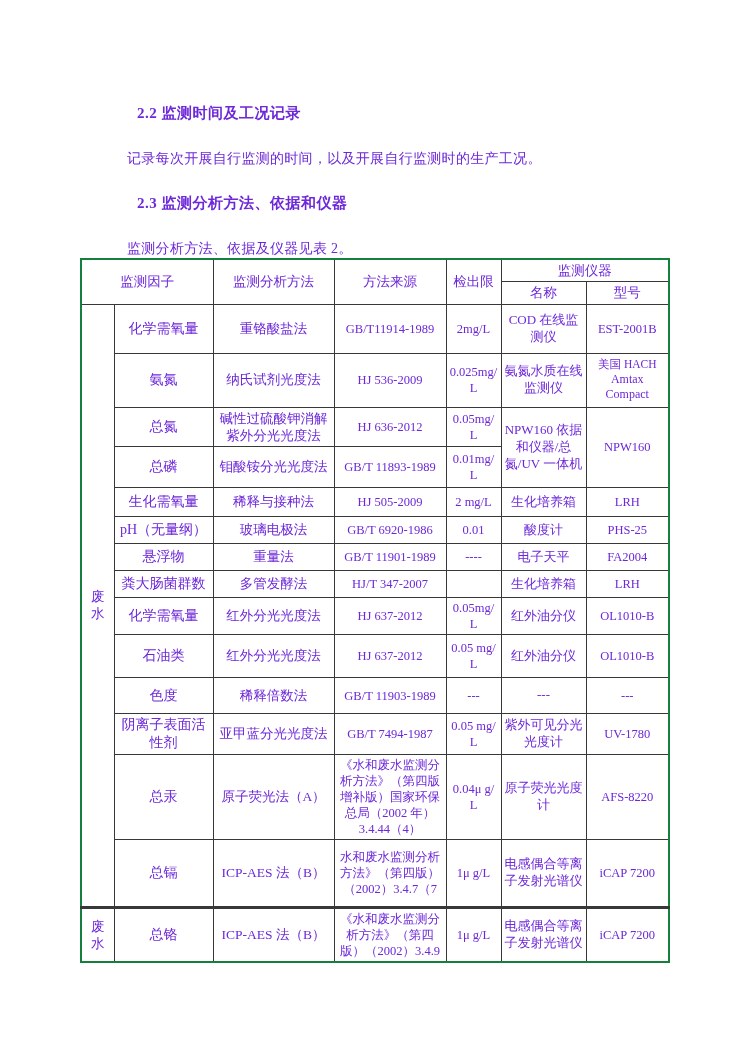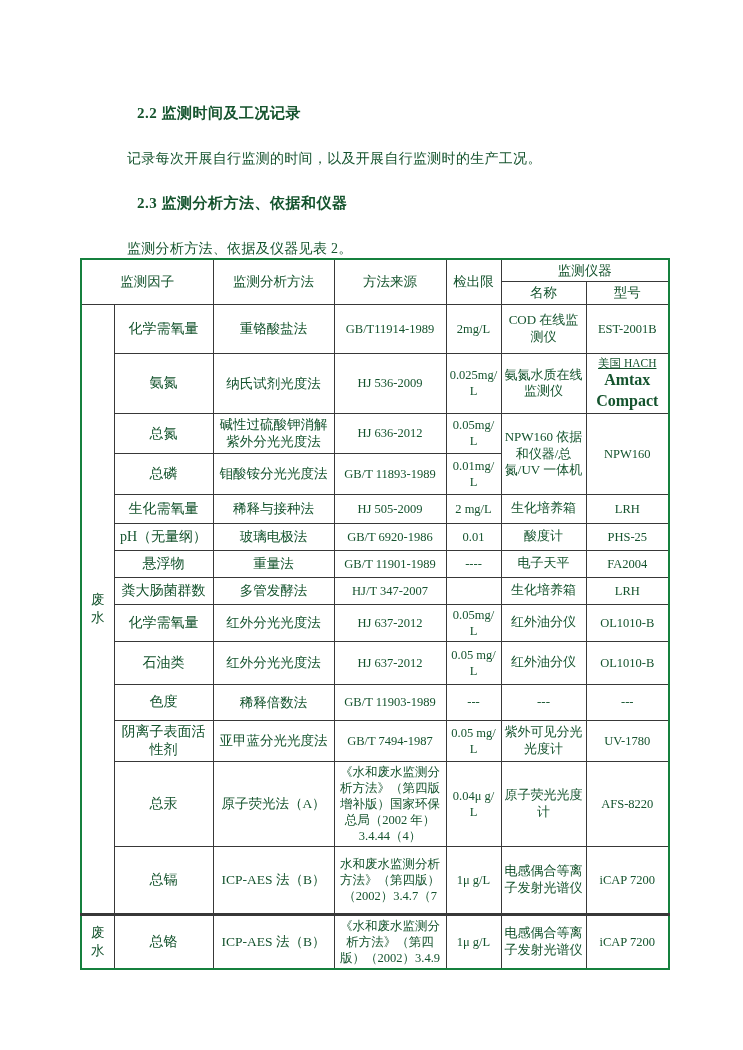--- a/index.html
+++ b/index.html
@@ -2,21 +2,21 @@
 <html><head>
 <meta charset="utf-8">
 <style>
   * { box-sizing: border-box; }
   html, body { margin: 0; padding: 0; background: #ffffff; }
   .page {
     position: relative;
     width: 743px;
     height: 1050px;
     background: #ffffff;
-    color: #14532d;
+    color: #6d28d9;
     font-family: "Liberation Serif", "DejaVu Serif", serif;
     overflow: hidden;
   }
   .content {
     padding-top: 104px;
     margin-left: 80px;
     width: 588px;
   }
   .section-heading {
     font-size: 15px;
@@ -57,22 +57,22 @@
     font-size: 13.5px;
     height: 20px;
   }
   td.cell-category { font-size: 13.5px; }
   td.cell-factor   { font-size: 14px; }
   td.cell-method   { font-size: 13.5px; }
   td.cell-source   { font-size: 12.5px; }
   td.cell-limit    { font-size: 12.5px; word-break: break-all; }
   td.cell-name     { font-size: 13px; }
   td.cell-model    { font-size: 12.5px; }
-  .model-line-small { font-size: 11.5px; text-decoration: underline; }
-  .model-line-bold  { font-size: 16px; font-weight: bold; }
+  .model-line-small { font-size: 11.5px; }
+  .model-line-bold  { font-size: 12px; font-weight: normal; }
   tr.group-start td { border-top: 3px solid #383838; }
   tbody tr:nth-child(1)  { height: 49px; }
   tbody tr:nth-child(2)  { height: 54px; }
   tbody tr:nth-child(3)  { height: 37px; border-radius: 16px; }
   tbody tr:nth-child(4)  { height: 41px; }
   tbody tr:nth-child(5)  { height: 29px; }
   tbody tr:nth-child(6)  { height: 27px; }
   tbody tr:nth-child(7)  { height: 27px; }
   tbody tr:nth-child(8)  { height: 27px; }
   tbody tr:nth-child(9)  { height: 37px; }

